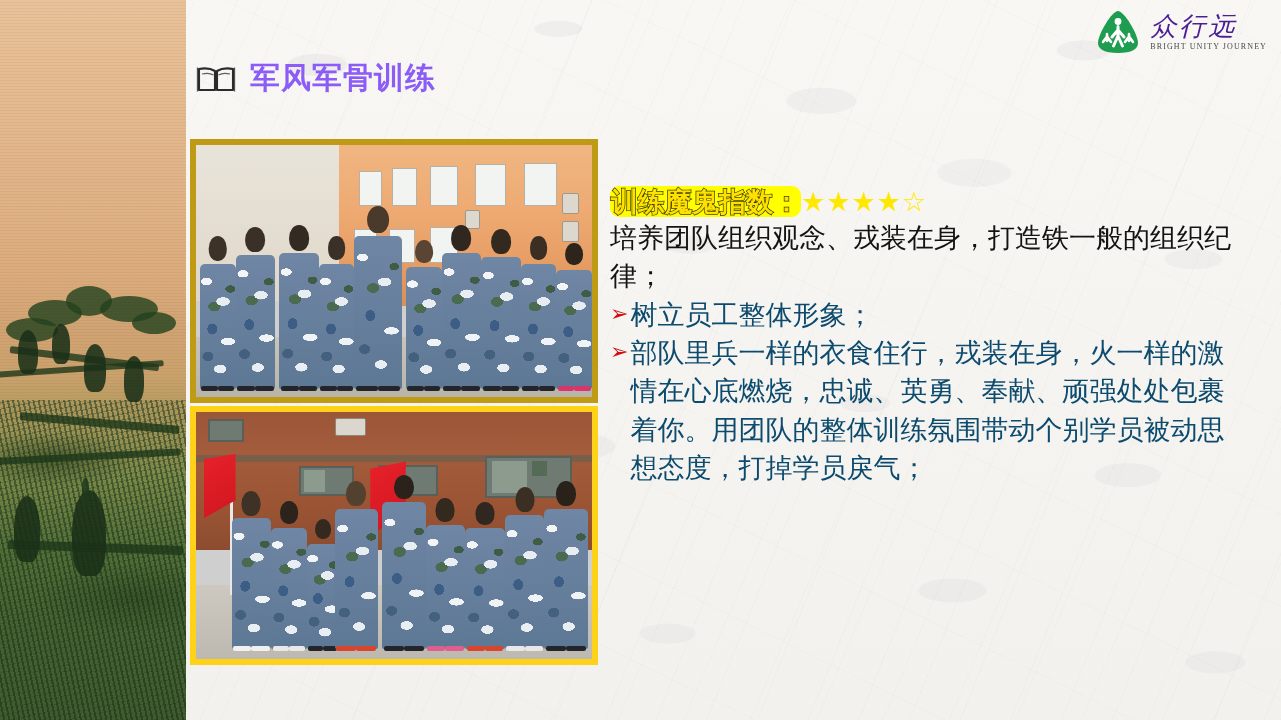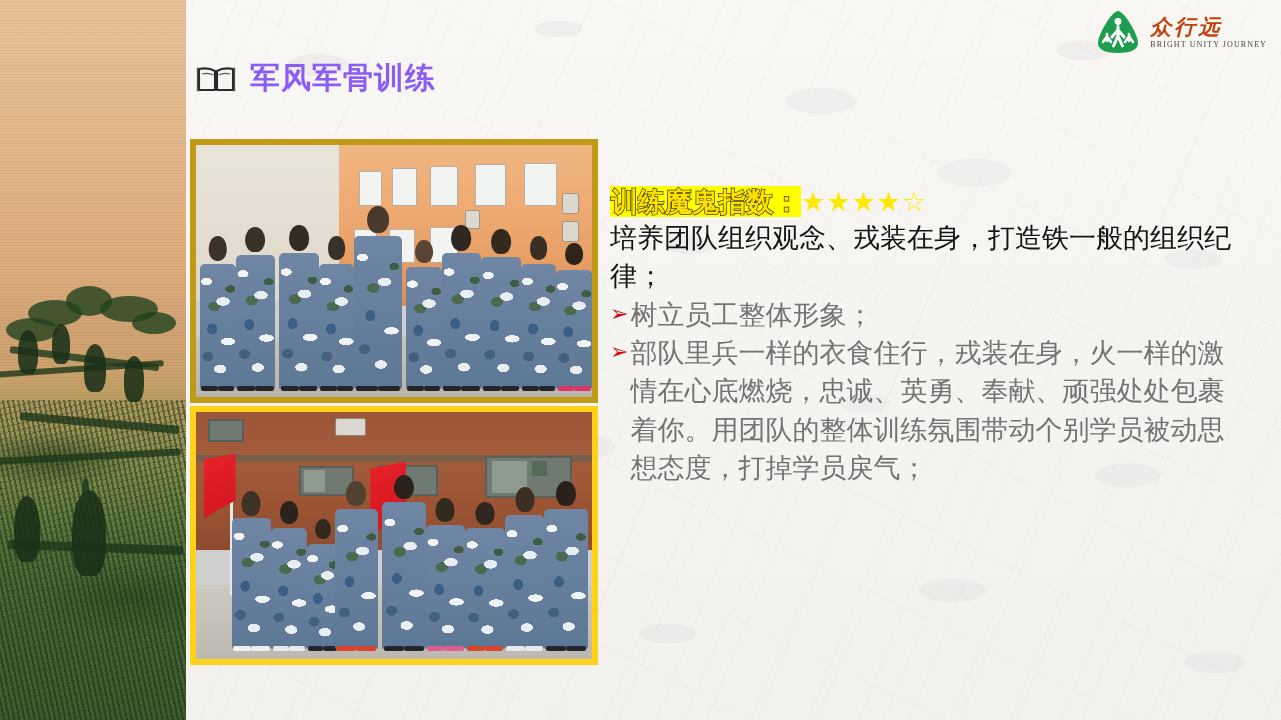--- a/index.html
+++ b/index.html
@@ -125,23 +125,23 @@
   .brand {
     position: absolute;
     right: 14px; top: 8px;
     display: flex;
     align-items: center;
     gap: 8px;
   }
   .brand-mark { width: 48px; height: 48px; display: block; }
   .brand-text { display: flex; flex-direction: column; align-items: flex-start; }
   .brand-cn {
-    font-size: 21px;
-    font-weight: 700;
-    color: #c2410c;
+    font-size: 26px;
+    font-weight: 400;
+    color: #4c1d95;
     letter-spacing: 3px;
     font-style: italic;
     line-height: 1;
     font-family: "DejaVu Serif", "Liberation Serif", serif;
   }
   .brand-en {
     font-size: 8px;
     letter-spacing: 1.1px;
     color: #4a4a4a;
     margin-top: 3px;
@@ -231,38 +231,39 @@
     line-height: 1.15;
     margin-bottom: 2px;
     white-space: nowrap;
   }
   .rating-label {
     background: #ffff00;
     color: #ffe000;
     -webkit-text-stroke: 1.4px #3a3a00;
     paint-order: stroke fill;
     padding: 0 1px;
+    border-radius: 9px;
   }
   .stars { color: #ffe800; letter-spacing: 1px; font-size: 27px; }
 
   .para {
     font-size: 27px;
     line-height: 1.42;
     color: #131313;
     font-weight: 400;
   }
   .bullet-line { display: flex; align-items: flex-start; font-size: 27px; line-height: 1.42; }
   .bullet-mark {
     color: #d01010;
     font-size: 22px;
     line-height: 1.62;
     margin-right: 2px;
     flex: 0 0 auto;
   }
-  .bullet-text { flex: 1 1 auto; color: #737373; }
+  .bullet-text { flex: 1 1 auto; color: #0c4a6e; }
   .para-indent { text-indent: 0; }
 </style>
 </head>
 <body>
 
 <div id="slide">
 
   <div class="paper-bg"></div>
 
   <div class="left-strip">

